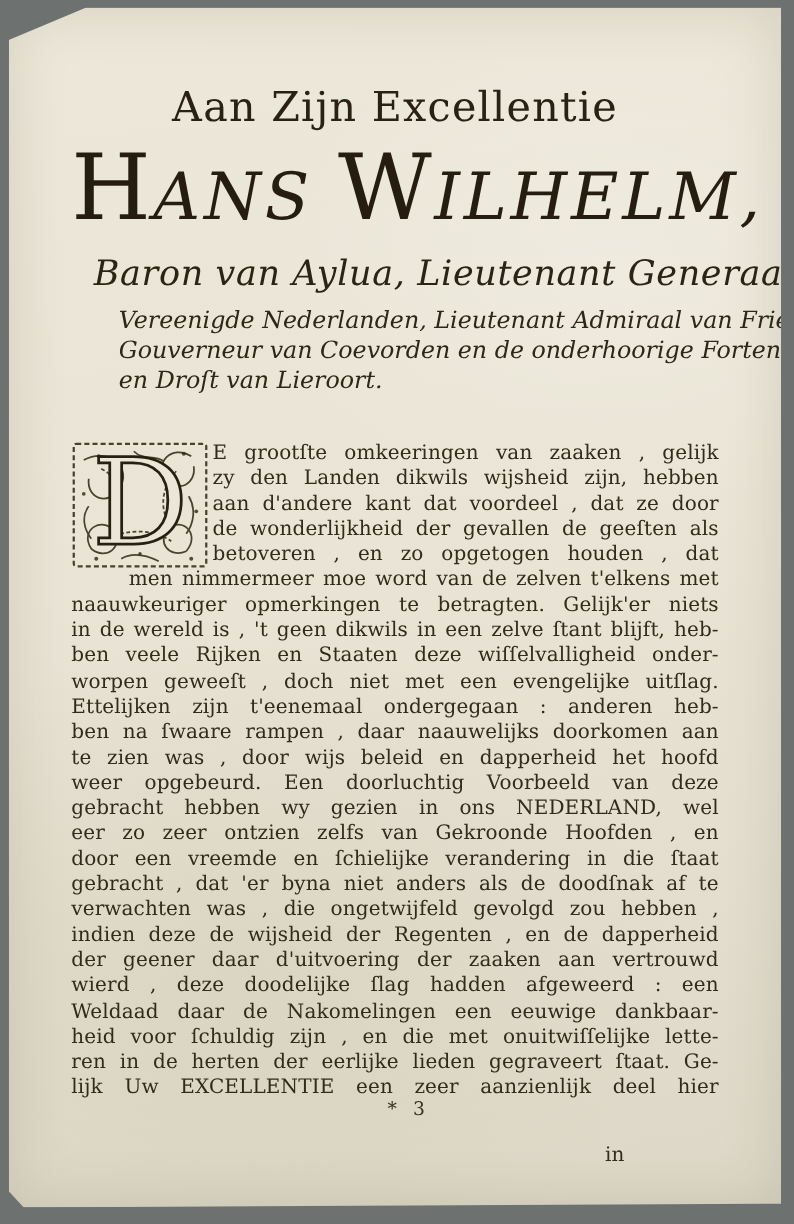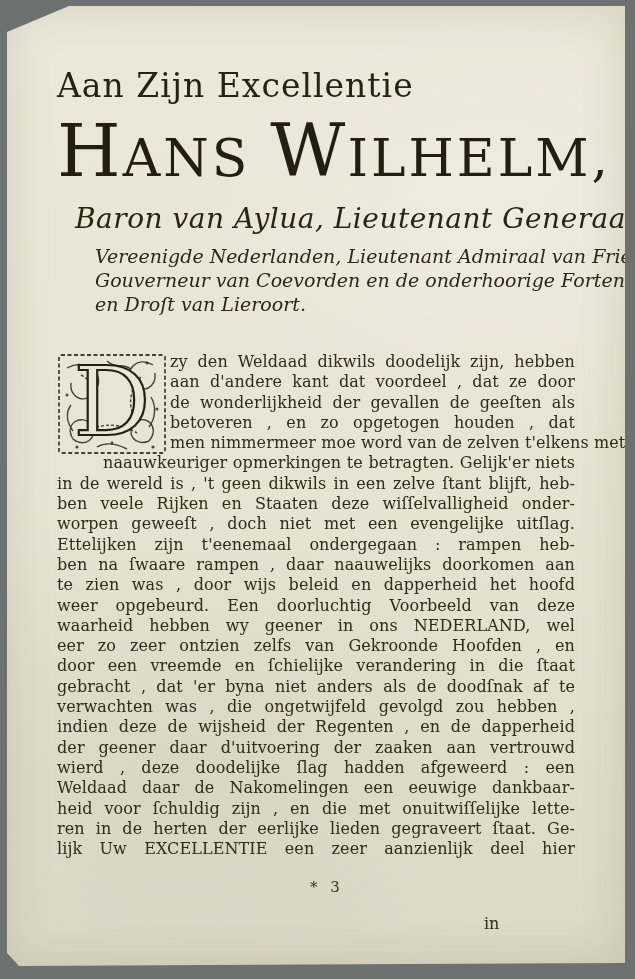--- a/index.html
+++ b/index.html
@@ -22,28 +22,28 @@
       radial-gradient(ellipse 420px 300px at 78% 22%, rgba(255,255,255,0.20), rgba(255,255,255,0) 70%),
       radial-gradient(ellipse 500px 380px at 30% 80%, rgba(120,100,60,0.07), rgba(120,100,60,0) 70%),
       linear-gradient(173deg,#ece8da 0%,#e9e4d5 45%,#e2ddcd 78%,#dcd7c6 100%);
     clip-path:polygon(0 26px,62px 0,100% 0,100% calc(100% - 3px),12px 100%,0 calc(100% - 13px));
     box-shadow:inset 0 0 46px rgba(90,78,52,0.16);
   }
   .content{position:absolute;inset:0;}
   .textblock{position:absolute;left:50px;width:518px;}
 
   .kicker{
-    top:60px;font-size:33px;letter-spacing:1px;
+    top:60px;text-align:center;font-size:33px;letter-spacing:1px;
     color:#292214;
   }
   .main-title{
     top:102px;text-align:center;white-space:nowrap;color:#241d10;
   }
   .main-title .big{font-size:73px;letter-spacing:2px;}
-  .main-title .small{font-size:52px;letter-spacing:3px;}
+  .main-title .small{font-size:52px;letter-spacing:3px;font-style:italic;}
   .main-title .wordgap{display:inline-block;width:20px;}
 
   .dedication-1{
     top:196px;left:68px;width:500px;
     font-style:italic;font-size:28px;letter-spacing:.5px;color:#2b2415;
     white-space:nowrap;
   }
   .dedication-rest{
     top:238px;left:88px;width:480px;
     font-style:italic;font-size:19px;line-height:24px;color:#2e2718;
@@ -123,34 +123,35 @@
             <circle cx="20" cy="94" r="1.6"></circle>
               <circle cx="96" cy="94" r="1.6"></circle>
             <circle cx="55" cy="14" r="1.4"></circle>
               <circle cx="55" cy="90" r="1.4"></circle>
           </g>
           <text x="55" y="82" text-anchor="middle" font-family="DejaVu Serif, Liberation Serif, serif" font-size="96" fill="#ebe6d7" stroke="#262012" stroke-width="2.2">D</text>
         </svg>
       </div>
       <div class="dropcap-step"></div>
       <div>
-          <div class="body-line">zy den Weldaad dikwils doodelijk zijn, hebben</div>
+          <div class="body-line">E grootſte omkeeringen van zaaken ,  gelijk</div>
+          <div class="body-line">zy den Landen dikwils wijsheid zijn, hebben</div>
           <div class="body-line">aan d'andere kant dat voordeel ,  dat ze door</div>
           <div class="body-line">de wonderlijkheid der gevallen de geeſten als</div>
           <div class="body-line">betoveren ,  en zo opgetogen houden ,  dat</div>
           <div class="body-line">men nimmermeer moe word van de zelven t'elkens met</div>
           <div class="body-line">naauwkeuriger opmerkingen te betragten.  Gelijk'er niets</div>
           <div class="body-line">in de wereld is ,  't geen dikwils in een zelve ſtant blijft, heb-</div>
           <div class="body-line">ben veele Rijken en Staaten deze wiſſelvalligheid onder-</div>
           <div class="body-line">worpen geweeſt ,  doch niet met een evengelijke uitſlag.</div>
-          <div class="body-line">Ettelijken zijn t'eenemaal ondergegaan :  rampen heb-</div>
+          <div class="body-line">Ettelijken zijn t'eenemaal ondergegaan :  anderen heb-</div>
           <div class="body-line">ben na ſwaare rampen ,  daar naauwelijks doorkomen aan</div>
           <div class="body-line">te zien was ,  door wijs beleid en dapperheid het hoofd</div>
           <div class="body-line">weer opgebeurd.  Een doorluchtig Voorbeeld van deze</div>
-          <div class="body-line">waarheid hebben wy geener in ons NEDERLAND, wel</div>
+          <div class="body-line">gebracht hebben wy gezien in ons NEDERLAND, wel</div>
           <div class="body-line">eer zo zeer ontzien zelfs van Gekroonde Hoofden ,  en</div>
           <div class="body-line">door een vreemde en ſchielijke verandering in die ſtaat</div>
           <div class="body-line">gebracht ,  dat 'er byna niet anders als de doodſnak af te</div>
           <div class="body-line">verwachten was ,  die ongetwijfeld gevolgd zou hebben ,</div>
           <div class="body-line">indien deze de wijsheid der Regenten ,  en de dapperheid</div>
           <div class="body-line">der geener daar d'uitvoering der zaaken aan vertrouwd</div>
           <div class="body-line">wierd ,  deze doodelijke ſlag hadden afgeweerd :  een</div>
           <div class="body-line">Weldaad daar de Nakomelingen een eeuwige dankbaar-</div>
           <div class="body-line">heid voor ſchuldig zijn ,  en die met onuitwiſſelijke lette-</div>
           <div class="body-line">ren in de herten der eerlijke lieden gegraveert ſtaat.  Ge-</div>

